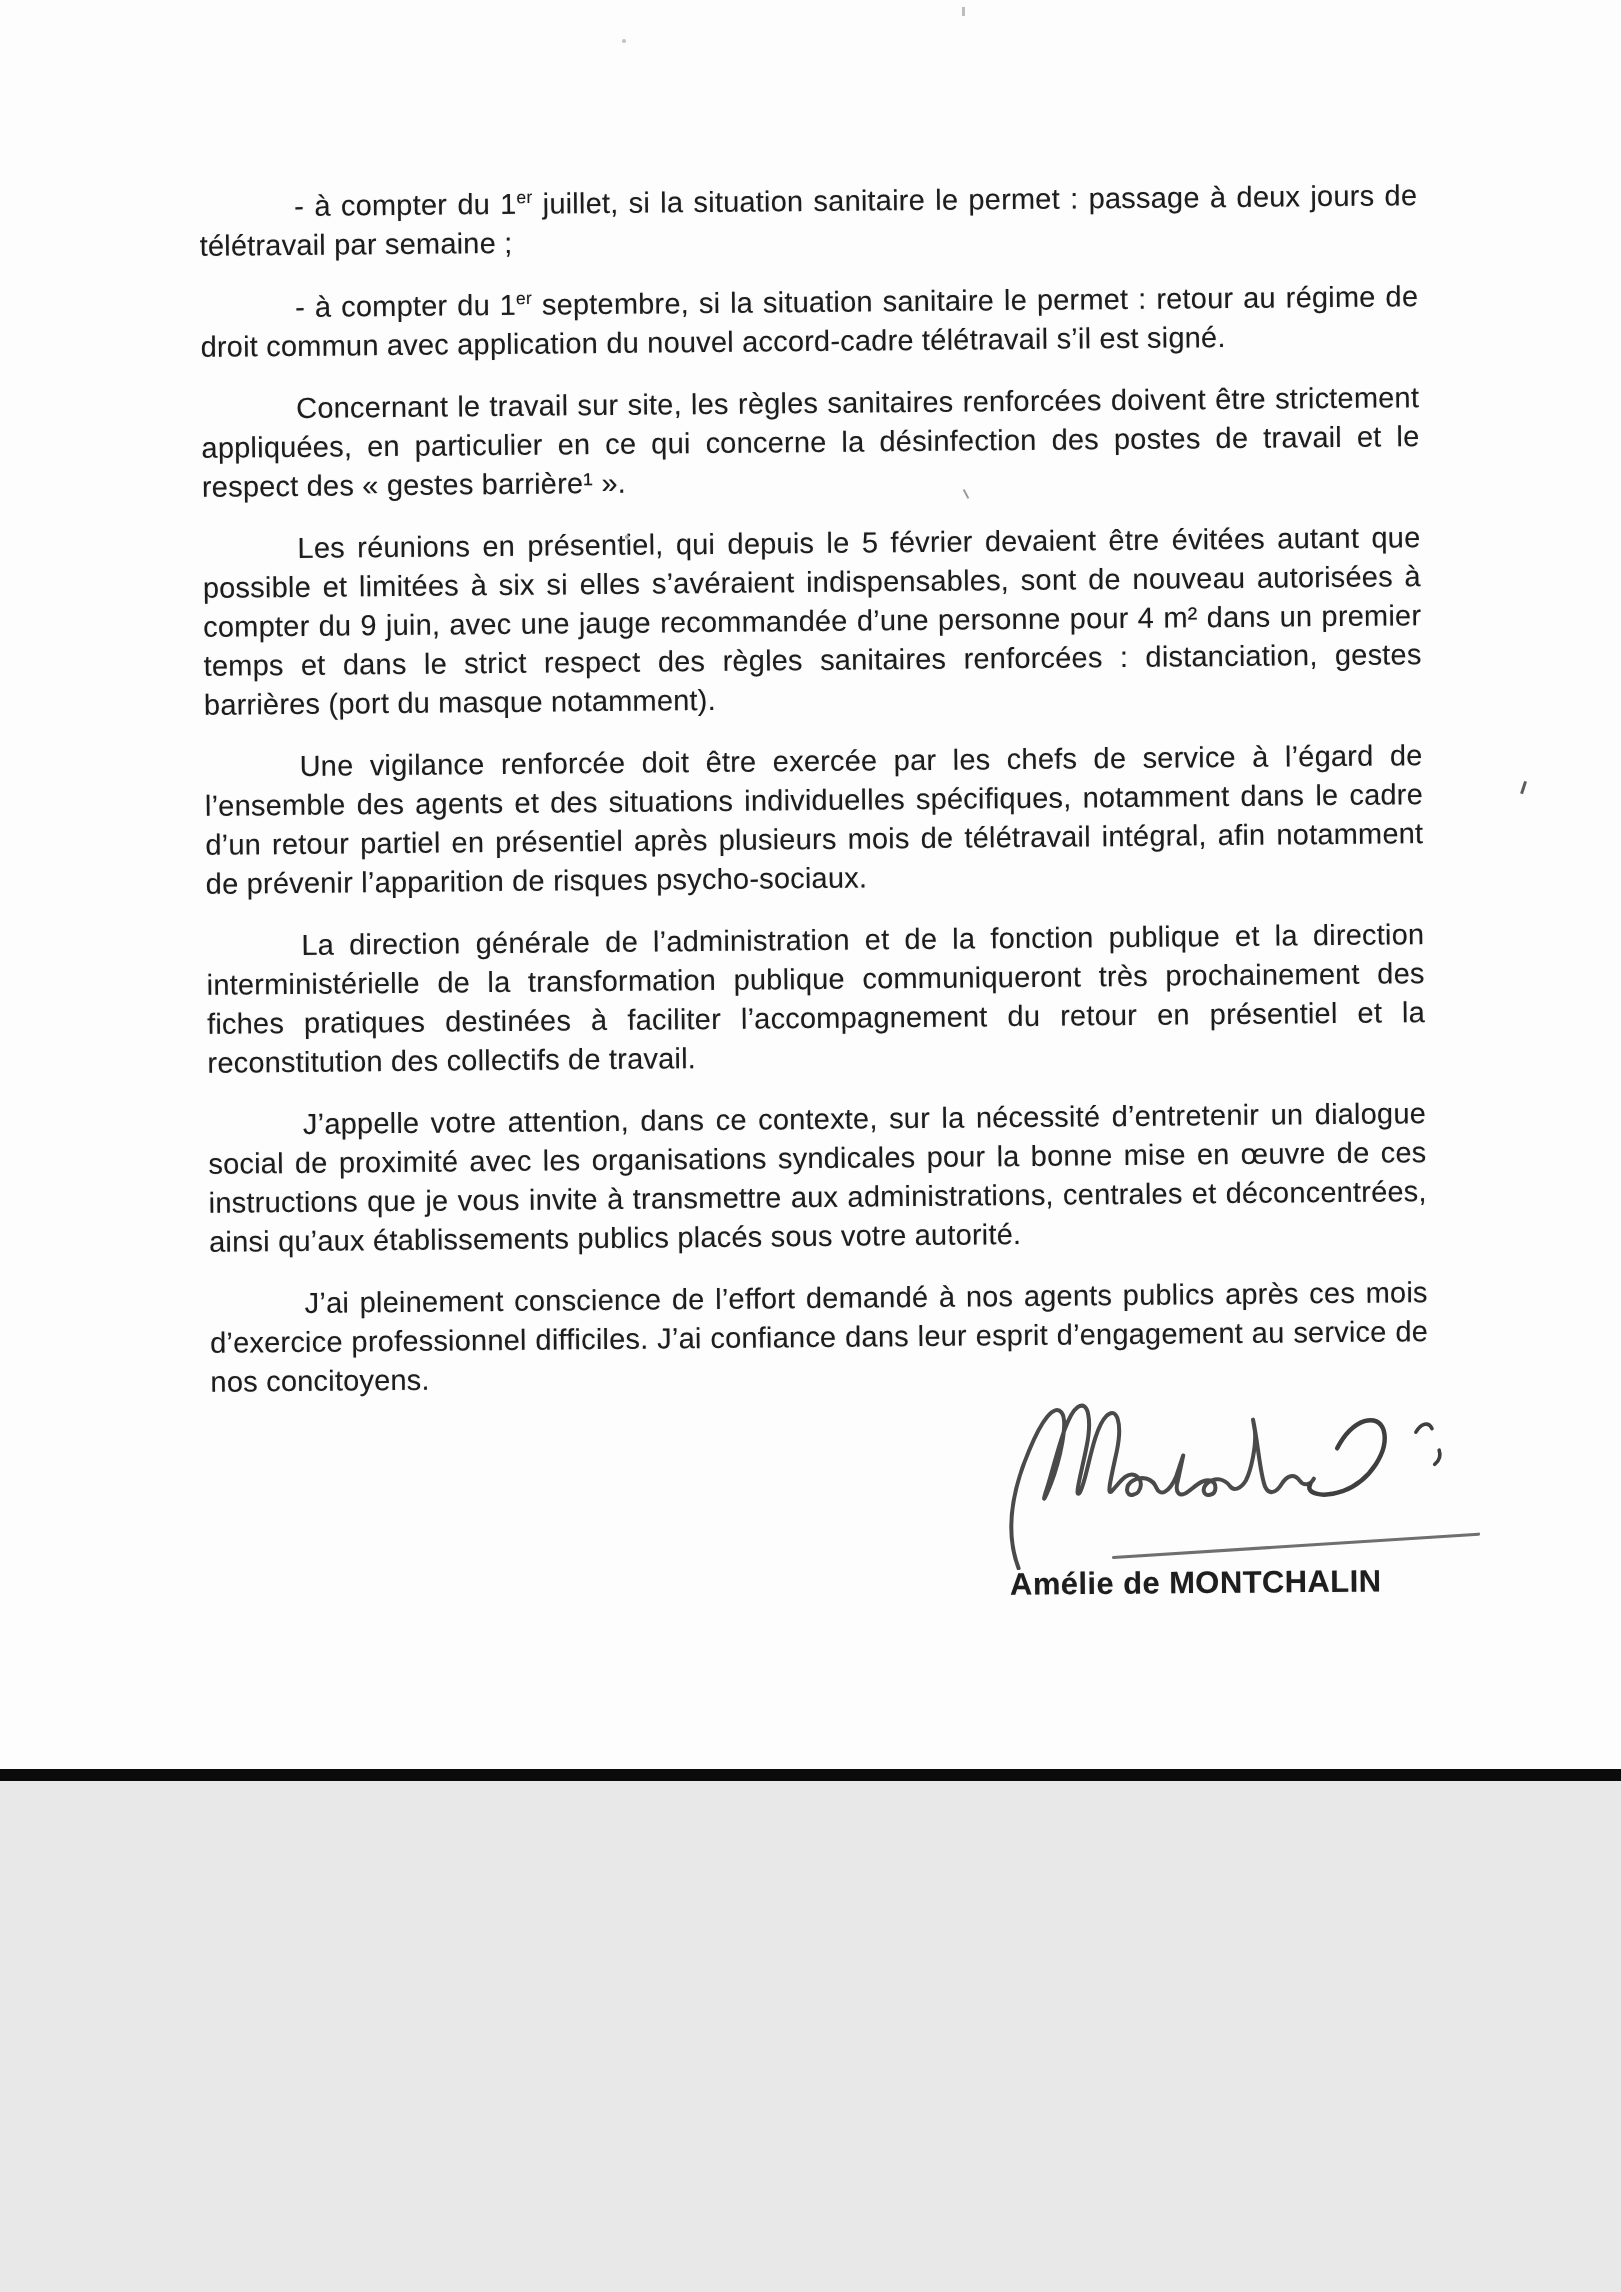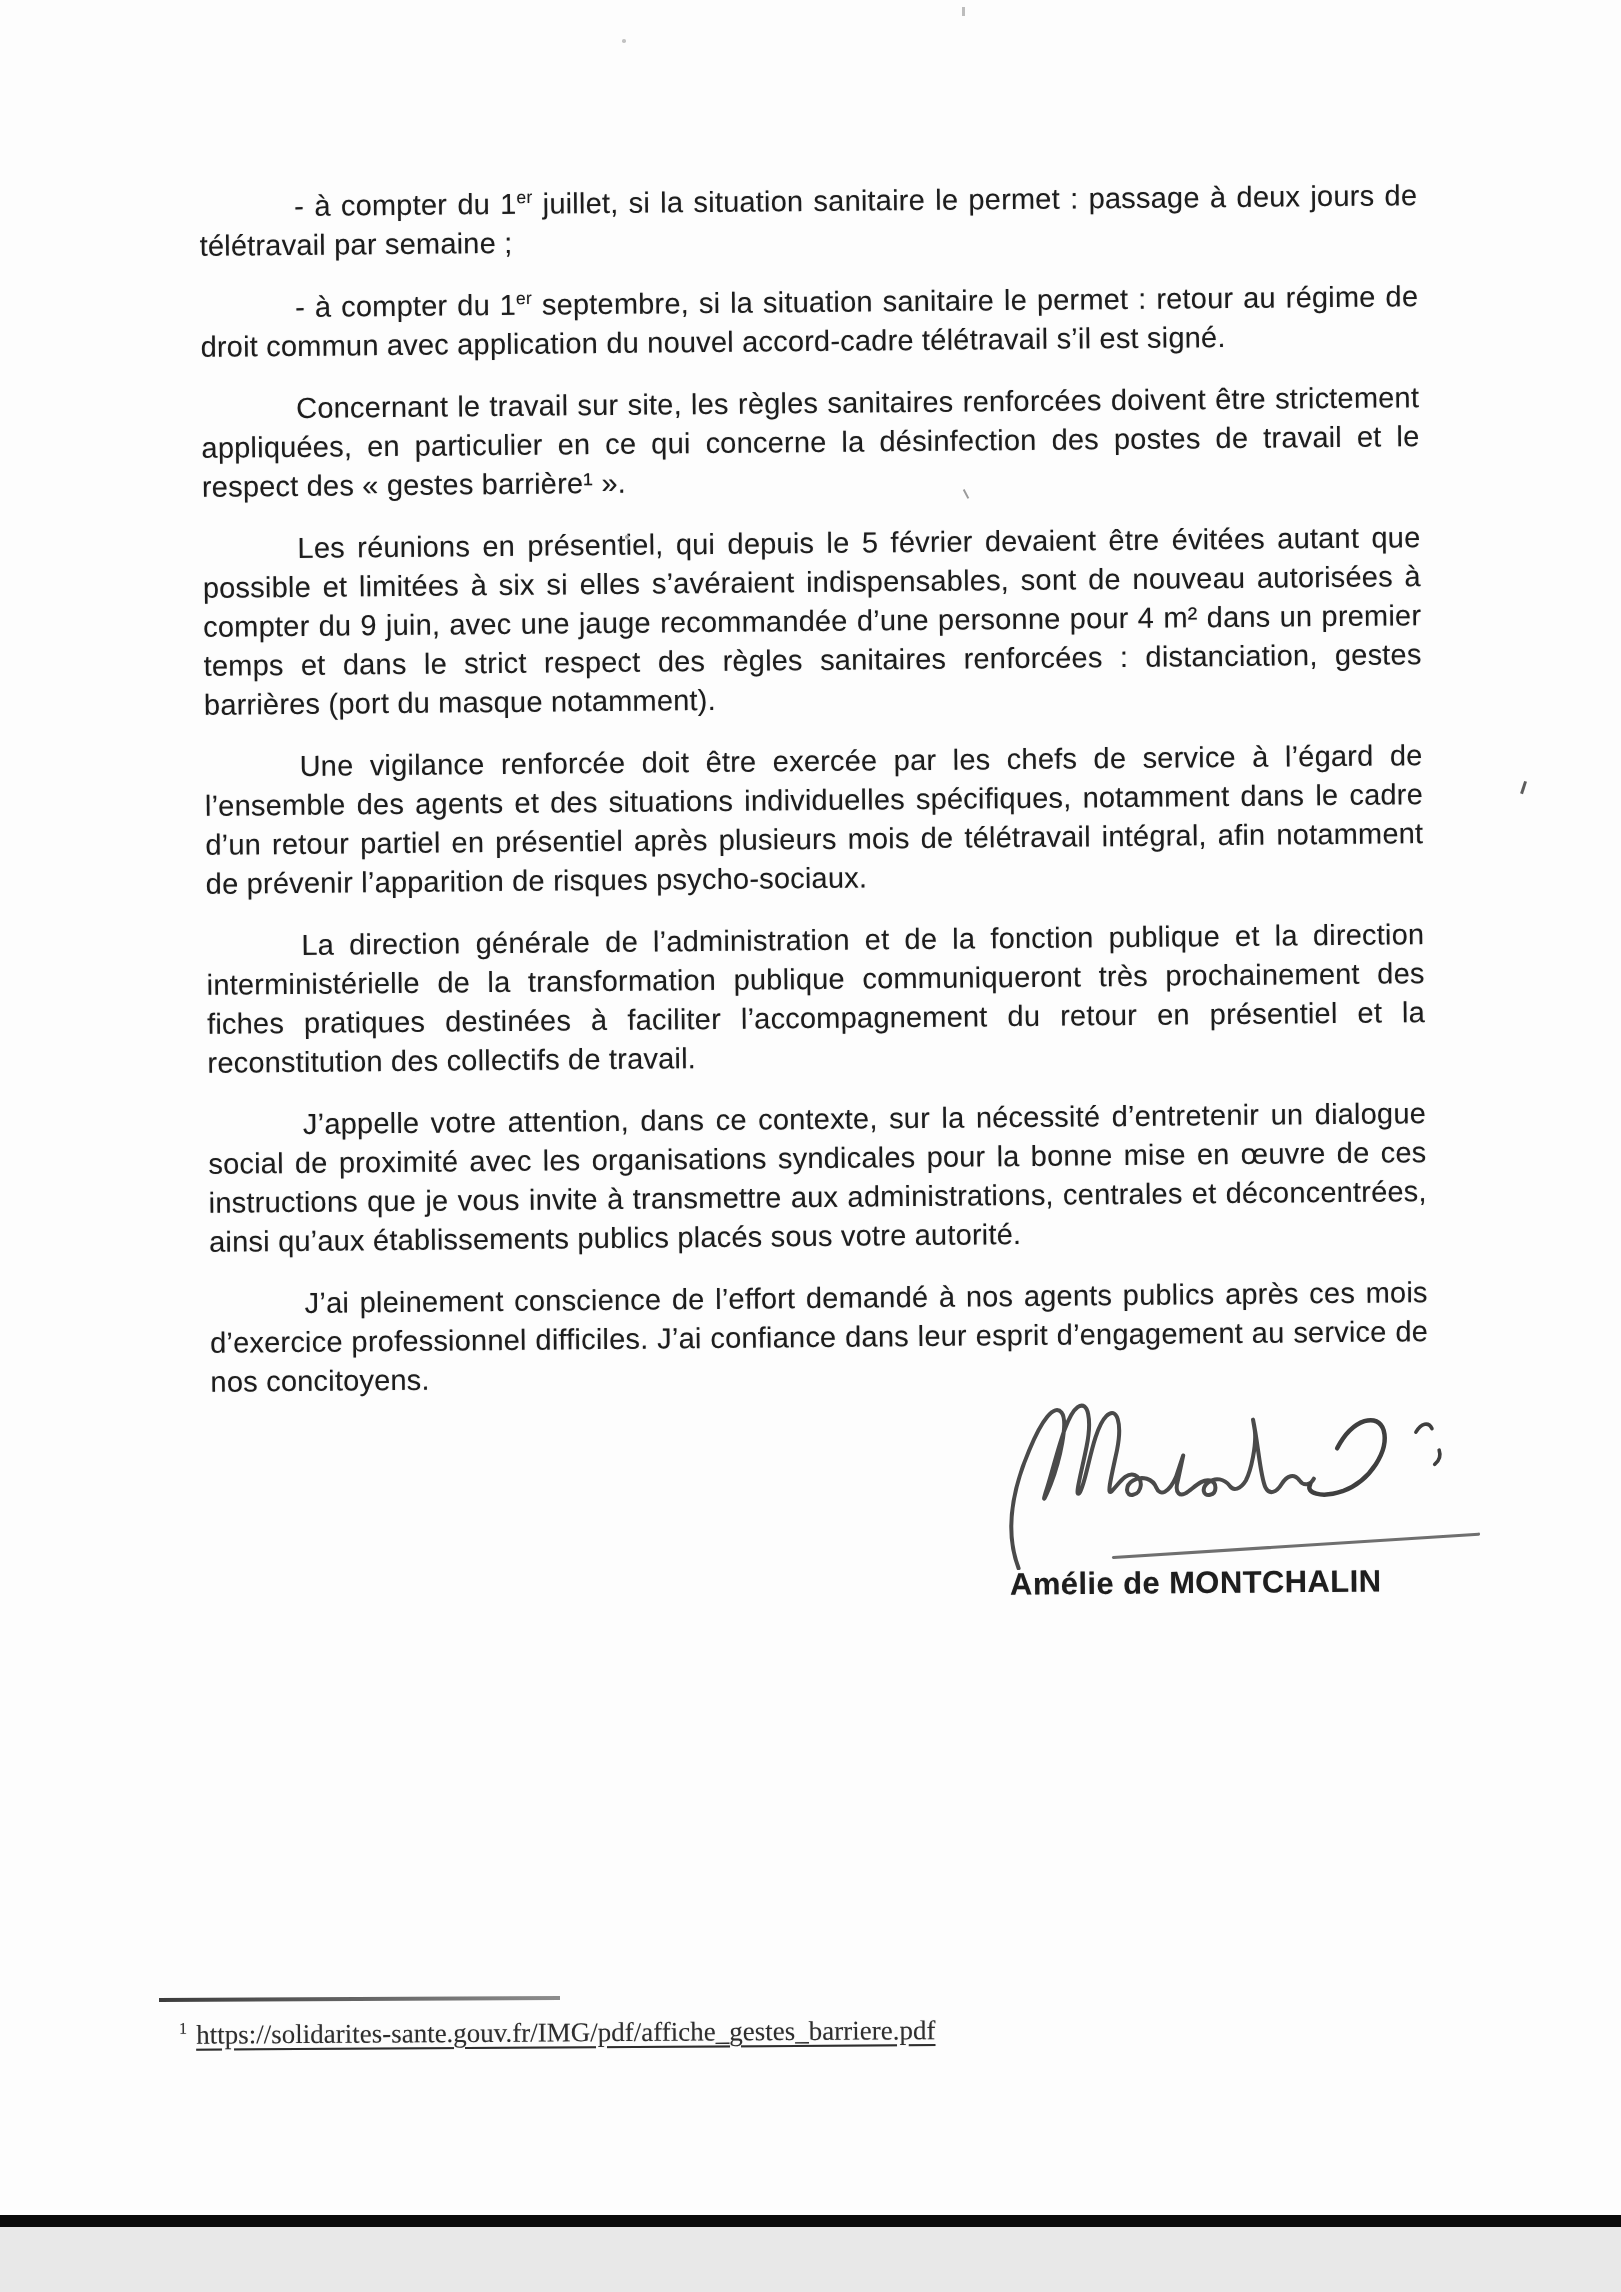--- a/index.html
+++ b/index.html
@@ -1,19 +1,19 @@
 <!DOCTYPE html>
 <html style="font-size:14.3px"><head>
 <meta charset="utf-8">
 <style>
   html, body { margin: 0; padding: 0; background: #e8e8e8; }
   .page {
     position: relative;
     width: 1621px;
-    height: 2227px;
+    height: 1781px;
     background: #fdfdfd;
     overflow: hidden;
     font-family: "Liberation Sans", sans-serif;
   }
   .content {
     position: absolute;
     left: 199px;
     top: 182px;
     width: 1218px;
     transform: rotate(-0.55deg);

